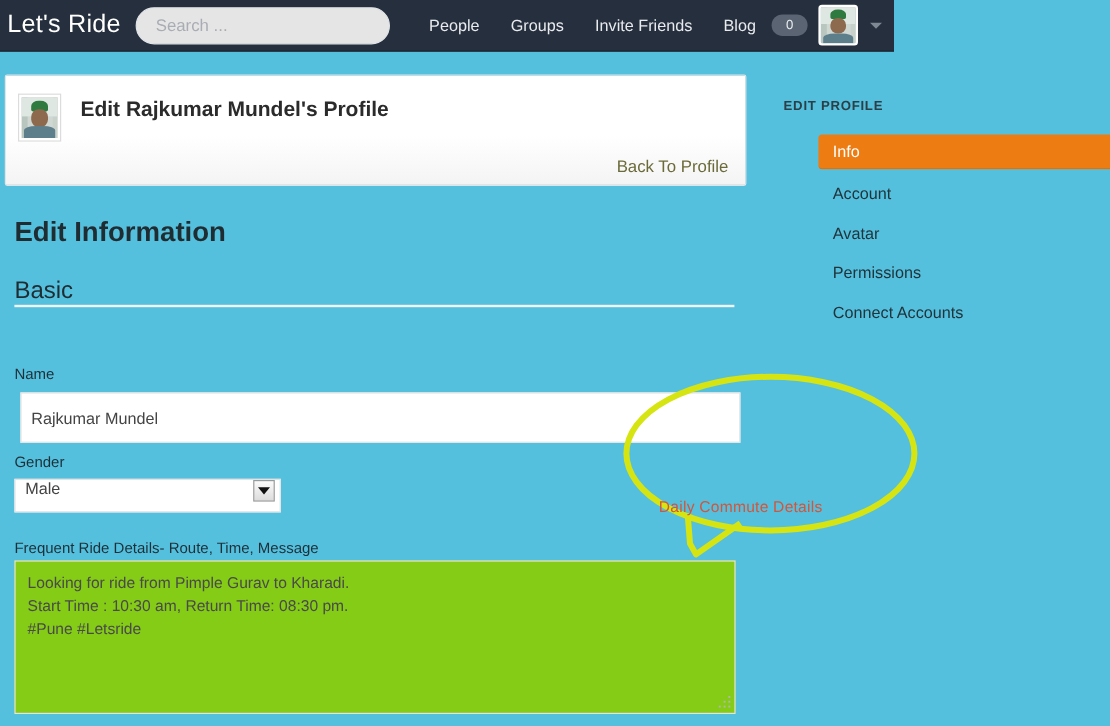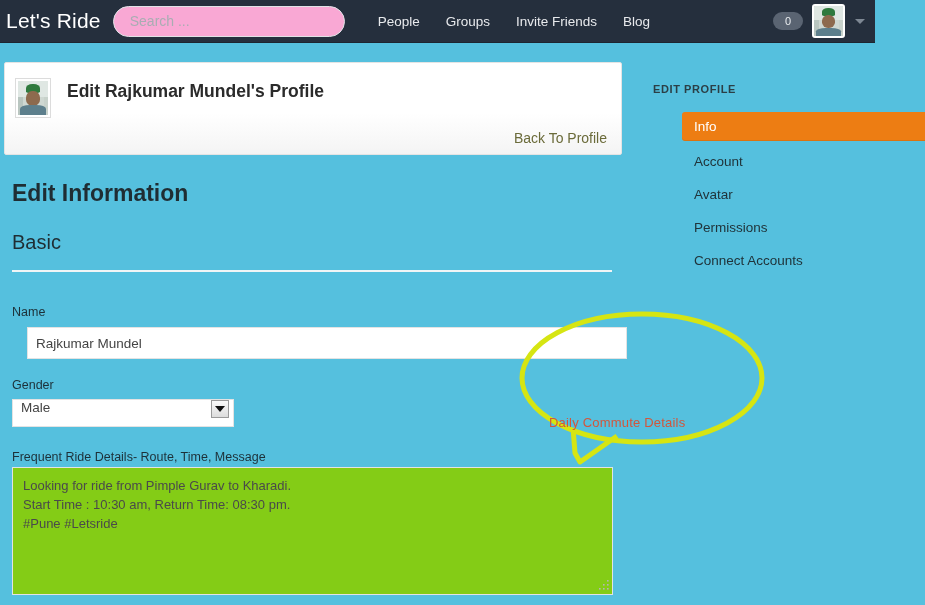--- a/index.html
+++ b/index.html
@@ -8,37 +8,37 @@
     width: 925px; height: 605px;
     background: #55c0de;
     font-family: "Liberation Sans", sans-serif;
     overflow: hidden;
     position: relative;
   }
 
   
   .navbar {
     position: absolute; top:0; left:0;
-    width: 875px; height: 43px;
+    width: 745px; height: 43px;
     background: #252f3d;
     display: flex; align-items: center;
     padding: 0 8px 0 6px;
     border-bottom: 1px solid #1d2530;
   }
   .brand {
     color: #ffffff;
     font-size: 21px;
     font-weight: 400;
     letter-spacing: 0.2px;
     margin-right: 12px;
     white-space: nowrap;
   }
   .search-wrap {
     width: 232px; height: 31px;
-    background: #f9a8d4;
+    background: #e5e5e5;
     border: 1px solid #dfe2e6;
     border-radius: 18px;
     display: flex; align-items: center;
     padding: 0 14px;
     margin-right: 20px;
   }
   .search-wrap input {
     border: none; outline: none; background: transparent;
     width: 100%; font-size: 14px; color: #555;
     font-family: "Liberation Sans", sans-serif;
@@ -118,34 +118,34 @@
 
   
   .page-title {
     position:absolute; left: 12px; top: 180px;
     margin: 0; font-size: 23px; font-weight: bold; color: #1f2d33;
   }
   .section-head {
     position:absolute; left: 12px; top: 231px;
     width: 600px;
     font-size: 20px; color: #1f2d33; font-weight: 400;
-    padding-bottom: 16px;
+    padding-bottom: 0;
     border-bottom: 2px solid #f0f5f6;
   }
 
   .field-label {
     position:absolute; font-size: 12.5px; color: #1d3038;
   }
   .lbl-name { left: 12px; top: 305px; }
   .lbl-gender { left: 12px; top: 378px; }
   .lbl-freq { left: 12px; top: 450px; }
 
   .text-input {
-    position:absolute; left: 27px; top: 327px;
-    width: 600px; height: 32px;
+    position:absolute; left: 17px; top: 327px;
+    width: 600px; height: 42px;
     background: #ffffff; border: 1px solid #e3e3e3;
     font-size: 13.5px; color: #444; padding: 0 8px;
     outline: none;
     font-family: "Liberation Sans", sans-serif;
   }
 
   .select-wrap {
     position:absolute; left: 12px; top: 399px;
     width: 222px; height: 28px;
     background: #ffffff; border: 1px solid #e3e3e3;

